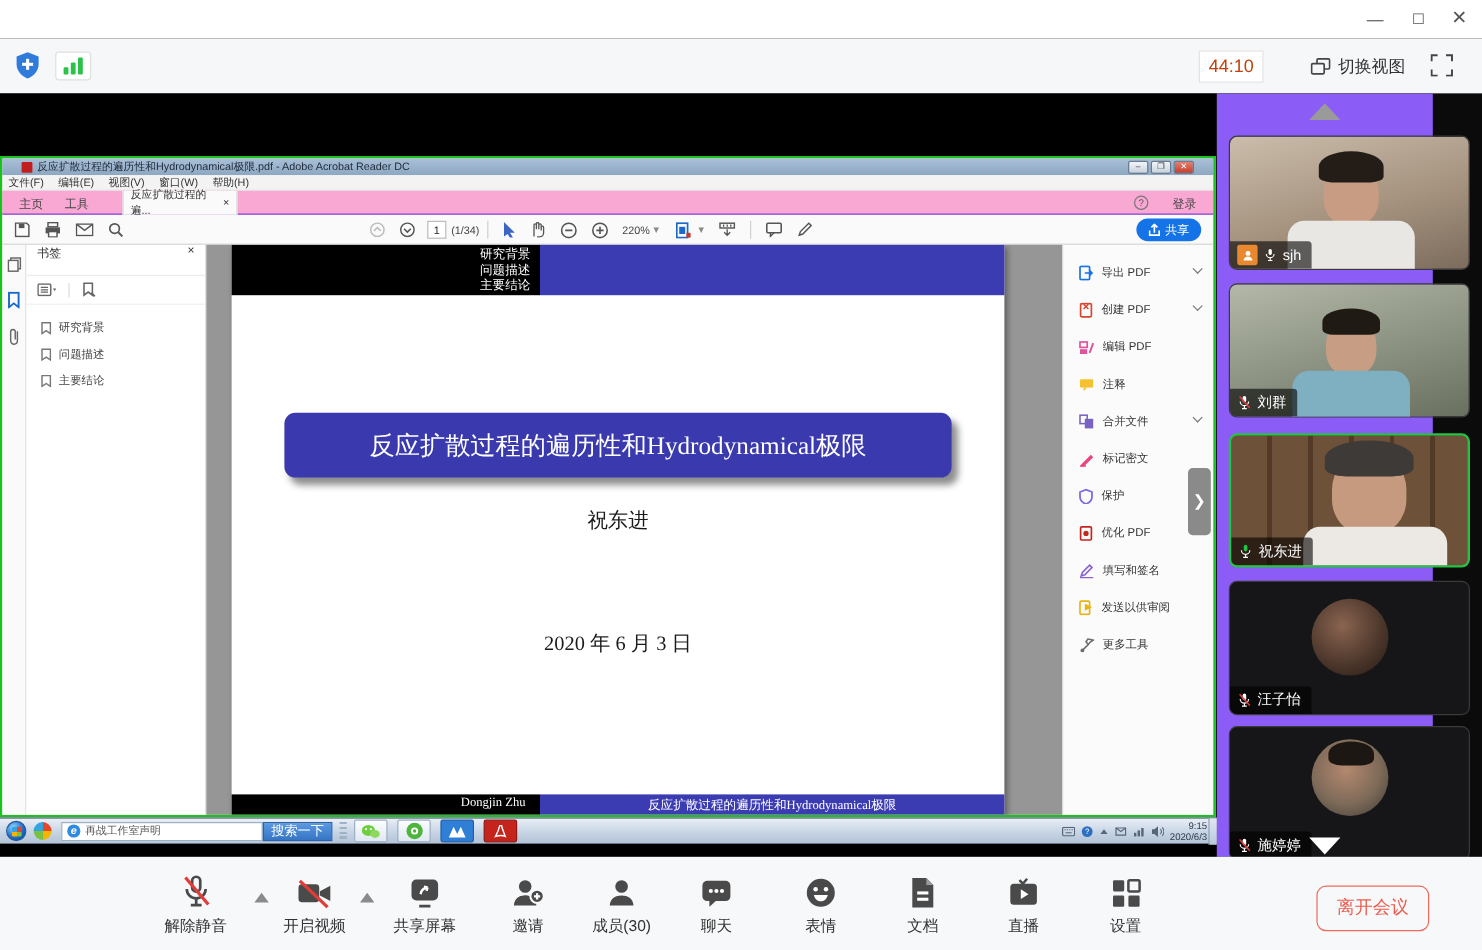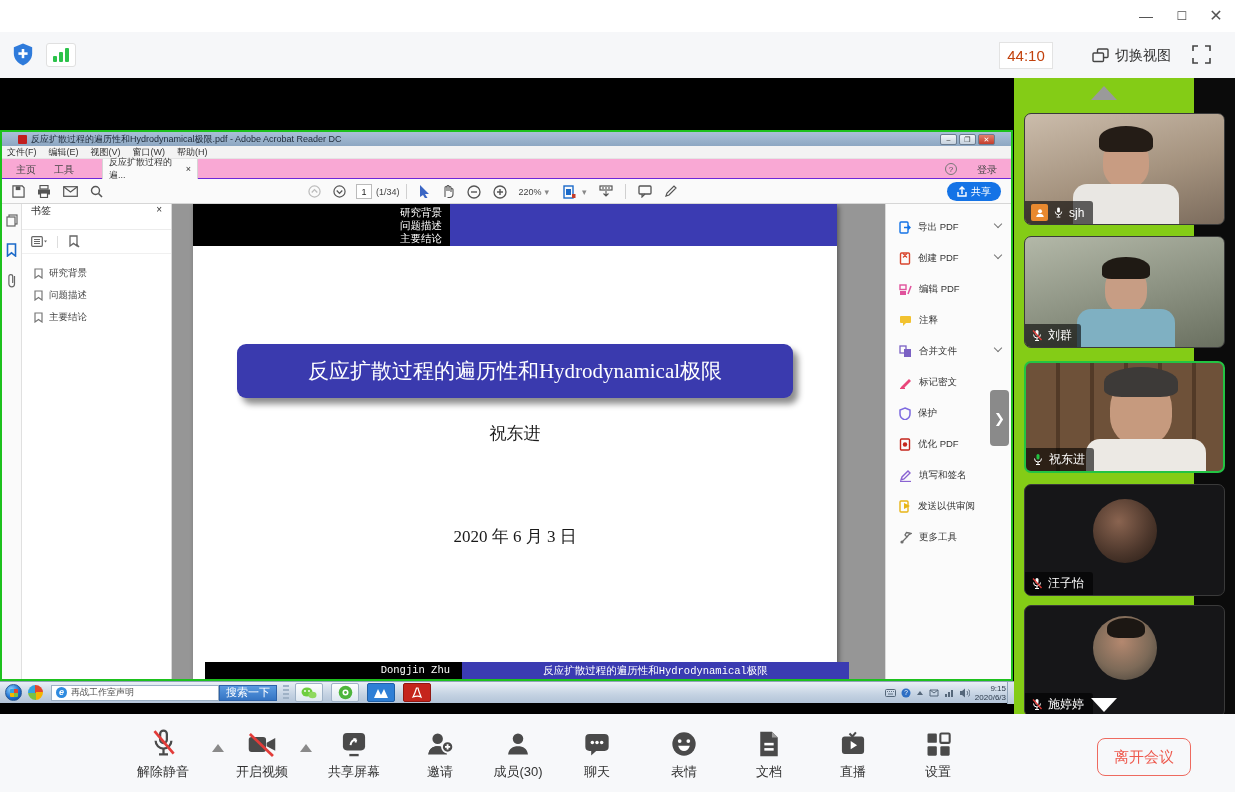--- a/index.html
+++ b/index.html
@@ -77,22 +77,22 @@
   #slide-top { position:absolute; left:0; top:0; width:644px; height:42px; display:flex; }
   #slide-top .blk { width:257px; background:#000; color:#fff; font-size:10.5px; line-height:13px;
     text-align:right; padding:2px 8px 0 0; font-family:"Liberation Serif","DejaVu Serif",serif; }
   #slide-top .blu { flex:1; background:#3b3bb2; }
   #slide-titlebox { position:absolute; left:44px; top:140px; width:556px; height:54px;
     background:#3a3aae; border-radius:9px; box-shadow:5px 6px 6px rgba(0,0,0,.45);
     color:#fff; display:flex; align-items:center; justify-content:center; font-size:21px;
     font-family:"Liberation Serif","DejaVu Serif",serif; }
   .slide-line { position:absolute; left:0; width:644px; text-align:center; color:#1a1a1a;
     font-size:17px; font-family:"Liberation Serif","DejaVu Serif",serif; }
-  #slide-foot { position:absolute; left:12px; top:458px; width:644px; height:17px; display:flex;
-    font-family:Liberation Mono, monospace; }
+  #slide-foot { position:absolute; left:0; top:458px; width:644px; height:17px; display:flex;
+    font-family:Liberation Serif, serif; }
   #slide-foot .blk { width:257px; background:#000; color:#fff; font-size:10.5px; text-align:right;
     padding:2px 12px 0 0; }
   #slide-foot .blu { flex:1; background:#3b3bb2; color:#fff; font-size:10.5px; text-align:center;
     padding-top:2px; }
   #chevbtn { position:absolute; right:2px; top:258px; width:19px; height:56px; background:#8a8a8a;
     border-radius:4px; color:#fff; display:flex; align-items:center; justify-content:center;
     font-size:13px; }
   #toolspanel { width:126px; background:#fbfbfb; border-left:1px solid #dadada; padding-top:8px; }
   .tp-item { position:relative; display:flex; align-items:center; gap:7px; height:31px;
     padding-left:13px; font-size:9.5px; color:#333; }
@@ -121,21 +121,21 @@
   .ttile { width:28px; height:19px; border:1px solid #9fb2c6; border-radius:2px;
     background:linear-gradient(#fdfefe,#dfe8f1); margin-right:8px; display:flex;
     align-items:center; justify-content:center; }
   #tray { position:absolute; right:8px; top:0; height:22px; display:flex; align-items:center;
     gap:5px; color:#4a5a6a; }
   #clock { text-align:right; font-size:8px; color:#2e3c4c; line-height:9px; }
   #showdesk { position:absolute; right:0; top:0; width:7px; height:22px;
     background:linear-gradient(#dfe7f0,#b9c9da); border-left:1px solid #8fa3b8; }
 
   
-  #sidebar { position:absolute; left:1014px; top:0; width:180px; height:636px; background:#84cc16;padding-left:29px; }
+  #sidebar { position:absolute; left:1014px; top:0; width:180px; height:636px; background:#8b5cf6;padding-left:29px; }
   .thumb { position:absolute; left:10px; width:201px; height:112px; border-radius:7px;
     overflow:hidden; border:1px solid #3a3a3a; background:#1b1b1d; }
   .thumb.active { border:2px solid #23c343; }
   .namelabel { position:absolute; left:0; bottom:0; display:flex; align-items:center; gap:5px;
     background:rgba(0,0,0,.6); color:#fff; font-size:12px; padding:3px 9px 3px 6px;
     border-radius:0 3px 0 0; }
   .hostbadge { width:17px; height:17px; background:#e8892f; border-radius:2px; display:flex;
     align-items:center; justify-content:center; }
   .face { position:absolute; border-radius:46% 46% 42% 42%; }
   .shoulders { position:absolute; border-radius:14px 14px 0 0; }

